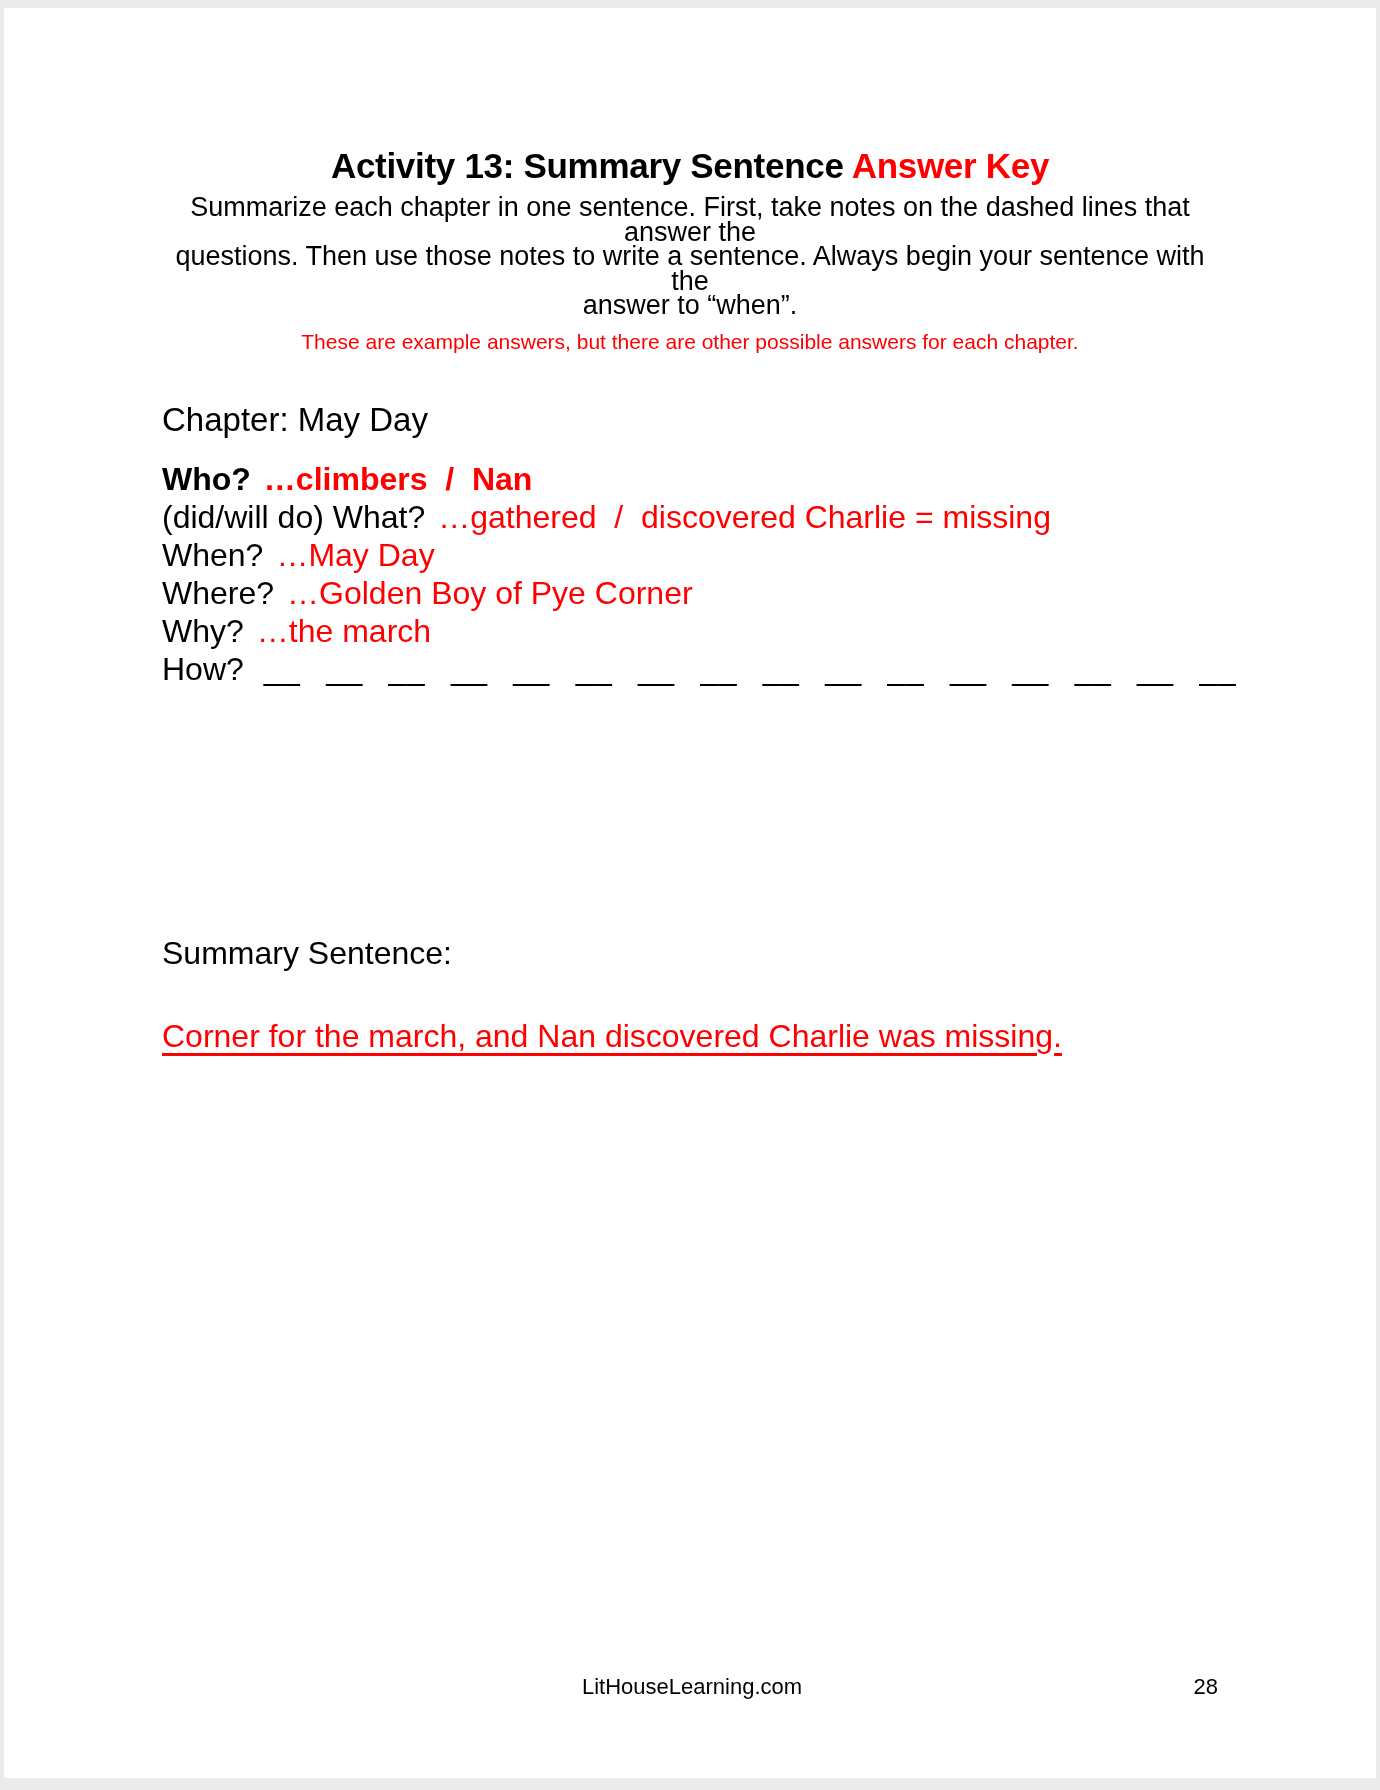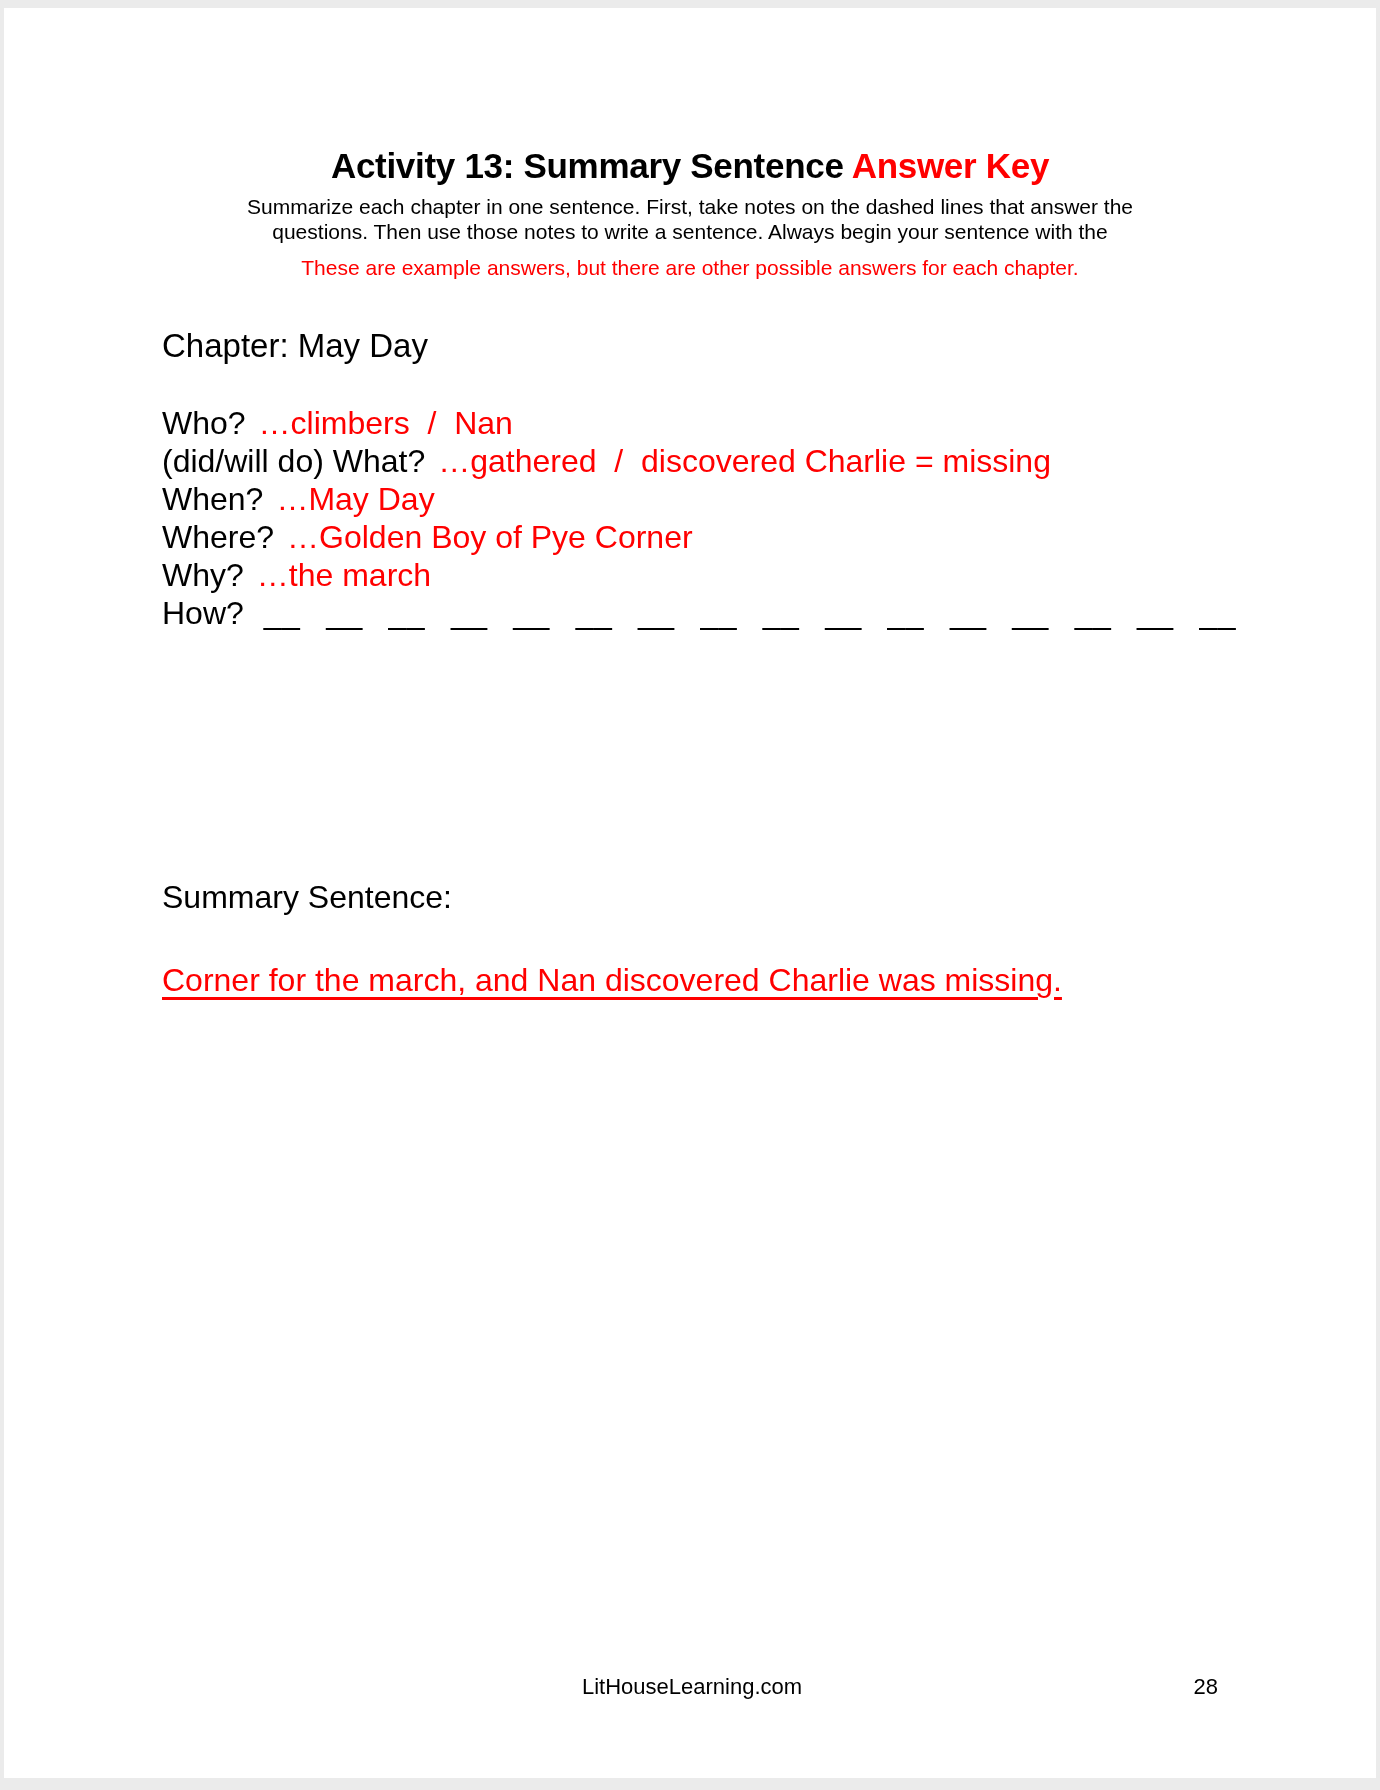--- a/index.html
+++ b/index.html
@@ -33,21 +33,21 @@
   .title {
     margin: 0;
     font-size: 35px;
     line-height: 40px;
     font-weight: bold;
     text-align: center;
     letter-spacing: -0.3px;
   }
   .instructions {
     margin-top: 9px;
-    font-size: 21px;
+    font-size: 27px;
     line-height: 24.5px;
     text-align: center;
   }
   .note {
     margin-top: 11px;
     font-size: 21px;
     line-height: 25px;
     text-align: center;
   }
   .chapter {
@@ -56,21 +56,21 @@
     line-height: 40px;
     font-weight: normal;
     text-decoration-thickness: 3px;
     text-underline-offset: 5px;
   }
   .qrow {
     font-size: 32px;
     line-height: 38px;
     white-space: pre;
   }
-  .qrow.first { margin-top: 38px; }
+  .qrow.first { margin-top: 20px; font-weight: bold; }
   .qrow + .qrow { }
   .qrow .answer {
     margin-left: 13px;
     white-space: pre;
   }
   .qrow .answer.dashes {
     color: #000000;
     margin-left: 20px;
     letter-spacing: 0.5px;
     word-spacing: 3.5px;
@@ -116,20 +116,21 @@
 
 <div class="viewport">
   <div class="page">
     <div class="content">
 
       <h1 class="title"><span>Activity 13: Summary Sentence</span><span class="red"> Answer Key</span></h1>
 
       <div class="instructions">
         <div>Summarize each chapter in one sentence. First, take notes on the dashed lines that answer the</div>
         <div>questions. Then use those notes to write a sentence. Always begin your sentence with the</div>
+        <div>answer to “when”.</div>
       </div>
 
       <div class="note red">These are example answers, but there are other possible answers for each chapter.</div>
 
       <h2 class="chapter">Chapter: May Day</h2>
 
       <div class="qrow first"><span class="qlabel">Who?</span><span class="answer red">…climbers  /  Nan</span></div>
 
       <div class="qrow"><span class="qlabel">(did/will do) What?</span><span class="answer red">…gathered  /  discovered Charlie = missing</span></div>
 

